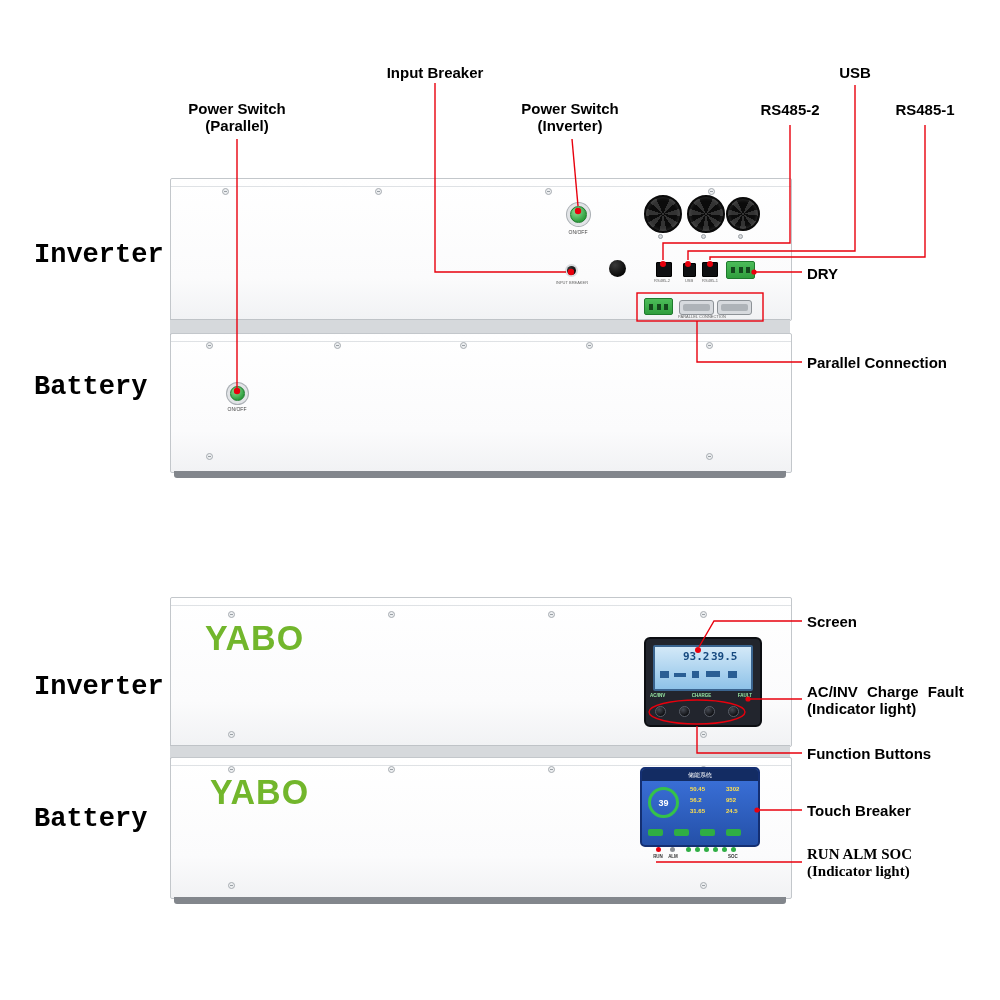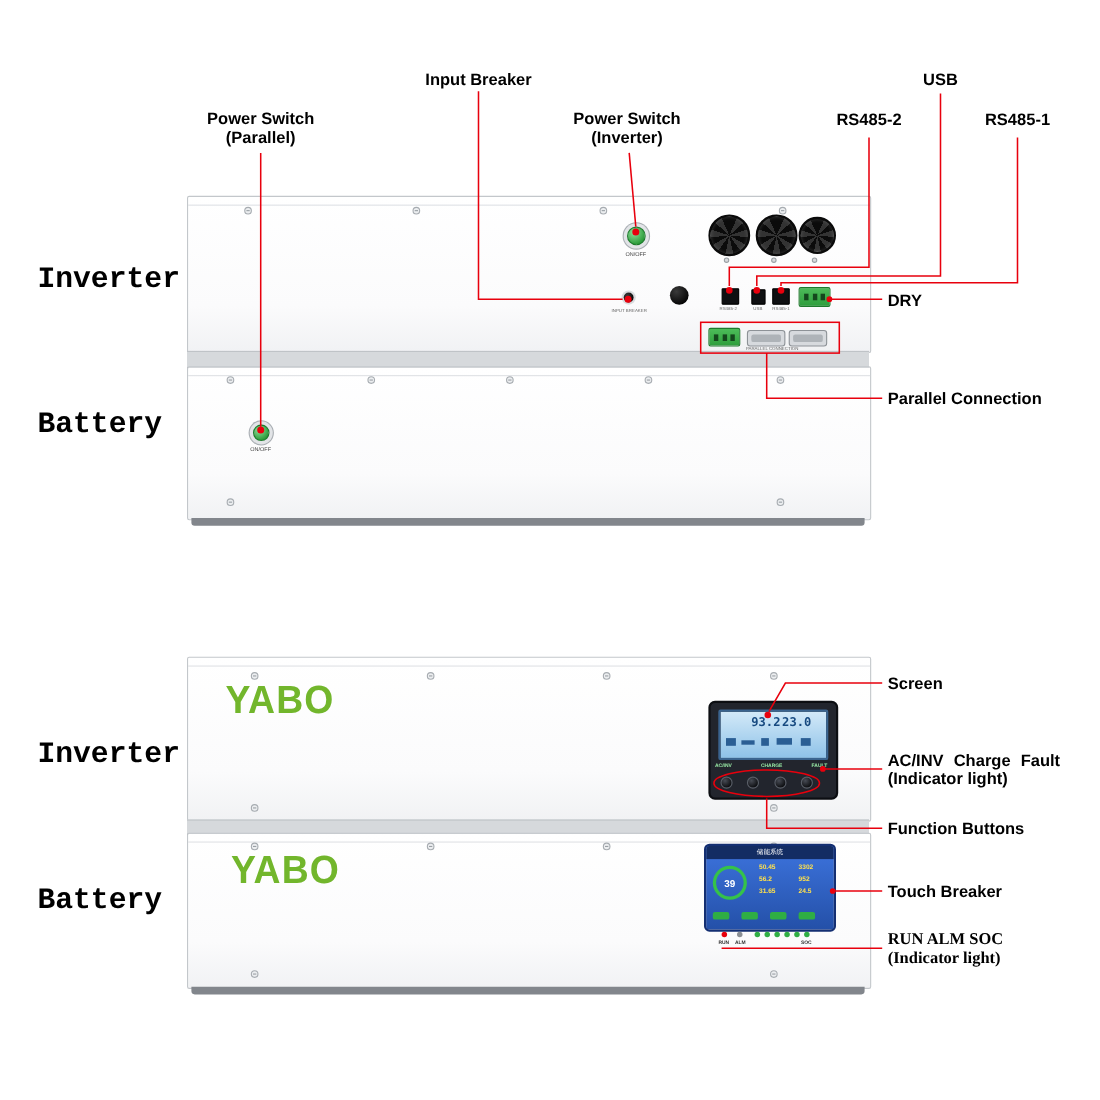--- a/index.html
+++ b/index.html
@@ -125,21 +125,21 @@
   <div class="screw" style="left:548px;top:611px;"></div>
   <div class="screw" style="left:700px;top:611px;"></div>
   <div class="screw" style="left:228px;top:731px;"></div>
   <div class="screw" style="left:700px;top:731px;"></div>
 
   <div class="logo" style="left:205px;top:618px;">YABO</div>
 
   <div class="panel" style="left:644px;top:637px;width:114px;height:86px;"></div>
   <div class="lcd" style="left:653px;top:645px;width:96px;height:42px;"></div>
   <div class="lcd-val" style="left:659px;top:650px;margin-left:24px;">93.2</div>
-  <div class="lcd-val" style="left:711px;top:650px;">23.0</div>
+  <div class="lcd-val" style="left:711px;top:650px;">39.5</div>
   <div class="lcd-icon" style="left:660px;top:671px;width:9px;height:7px;"></div>
   <div class="lcd-icon" style="left:674px;top:673px;width:12px;height:4px;"></div>
   <div class="lcd-icon" style="left:692px;top:671px;width:7px;height:7px;"></div>
   <div class="lcd-icon" style="left:706px;top:671px;width:14px;height:6px;"></div>
   <div class="lcd-icon" style="left:728px;top:671px;width:9px;height:7px;"></div>
   <div class="ind-row" style="left:650px;top:693px;width:102px;">
     <span>AC/INV</span>
     <span>CHARGE</span>
     <span>FAULT</span>
   </div>

